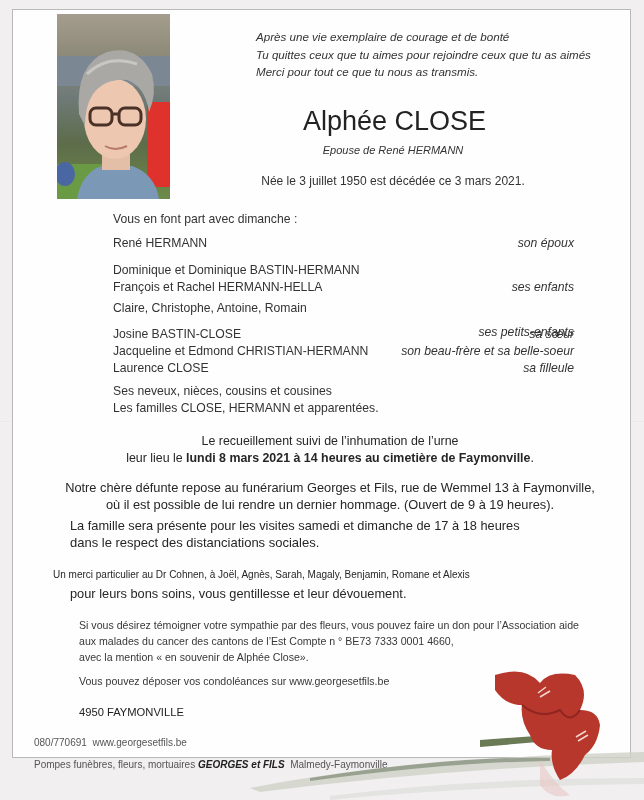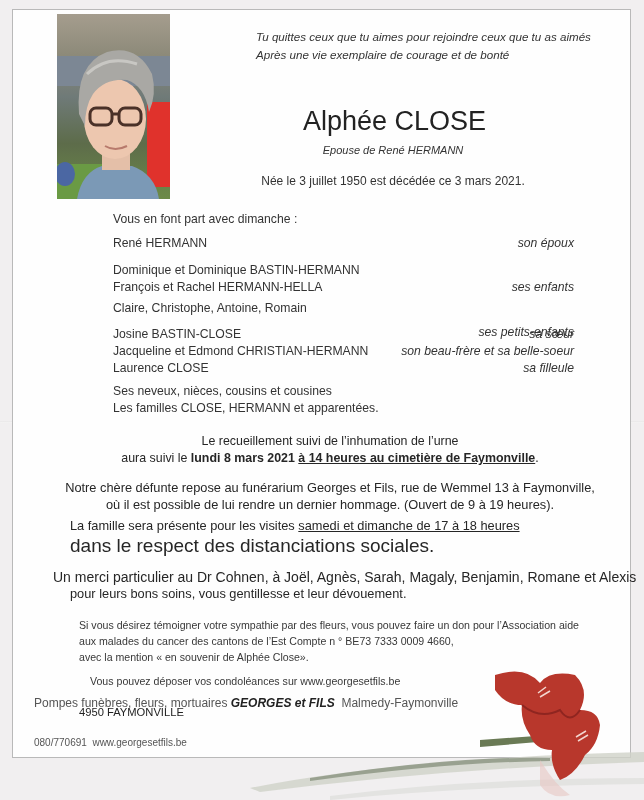--- a/index.html
+++ b/index.html
@@ -21,21 +21,21 @@
       overflow: hidden; background: #8a8f7d;
     }
     .abs { position: absolute; white-space: nowrap; }
     .poem { left: 256px; top: 28px; font-style: italic; font-size: 11.6px; line-height: 17.6px; color: #333; }
     .name { left: 0; width: 789px; text-align: center; top: 106px; font-size: 27px; color: #222; }
     .spouse { left: 0; width: 786px; text-align: center; top: 144px; font-size: 11px; font-style: italic; color: #333; }
     .born { left: 0; width: 786px; text-align: center; top: 174px; font-size: 12px; color: #333; }
     .body-txt { font-size: 12.2px; color: #333; }
     .rel { font-style: italic; font-size: 12.2px; color: #333; text-align: right; }
     .center { left: 0; width: 660px; text-align: center; font-size: 12.4px; color: #262626; }
-    .u { text-decoration: underline; }
+    .u { }
     .b { font-weight: bold; }
     .small { font-size: 10.6px; color: #383838; }
     .swoosh { position: absolute; left: 250px; top: 748px; width: 394px; height: 52px; }
     .flower { position: absolute; left: 480px; top: 665px; width: 164px; height: 135px; }
   </style>
 </head>
 <body>
 
 <div class="fold"></div>
 <div class="card"></div>
@@ -64,22 +64,23 @@
     <g fill="none" stroke="#4a3128" stroke-width="3">
       <rect x="33" y="94" width="22" height="17" rx="6"></rect>
       <rect x="62" y="94" width="22" height="17" rx="6"></rect>
       <path d="M55 100 L62 100"></path>
     </g>
     <path d="M48 132 Q58 138 70 132" stroke="#b77a6c" stroke-width="2" fill="none"></path>
   </svg>
 </div>
 
 <div class="abs poem">
+  <div>Après une vie exemplaire de courage et de bonté</div>
   <div>Tu quittes ceux que tu aimes pour rejoindre ceux que tu as aimés</div>
-  <div>Après une vie exemplaire de courage et de bonté</div>
+  <div>Merci pour tout ce que tu nous as transmis.</div>
 </div>
 
 <div class="abs name">Alphée CLOSE</div>
 <div class="abs spouse">Epouse de René HERMANN</div>
 <div class="abs born">Née le 3 juillet 1950 est décédée ce 3 mars 2021.</div>
 
 <div class="abs body-txt" style="left:113px; top:212px;">Vous en font part avec dimanche :</div>
 
 <div class="abs body-txt" style="left:113px; top:236px;">René HERMANN</div>
 <div class="abs rel" style="right:70px; top:236px;">son époux</div>
@@ -98,43 +99,43 @@
 <div class="abs rel" style="right:70px; top:344px;">son beau-frère et sa belle-soeur</div>
 
 <div class="abs body-txt" style="left:113px; top:361px;">Laurence CLOSE</div>
 <div class="abs rel" style="right:70px; top:361px;">sa filleule</div>
 
 <div class="abs body-txt" style="left:113px; top:384px;">Ses neveux, nièces, cousins et cousines</div>
 <div class="abs body-txt" style="left:113px; top:401px;">Les familles CLOSE, HERMANN et apparentées.</div>
 
 <div class="abs center" style="top:434px;">Le recueillement suivi de l’inhumation de l’urne</div>
 <div class="abs center" style="top:451px;">
-  <span>aura suivi le </span><span class="b">lundi 8 mars 2021</span><span> </span><span class="b u">à 14 heures au cimetière de Faymonville</span><span>.</span>
+  <span>leur lieu le </span><span class="b">lundi 8 mars 2021</span><span> </span><span class="b u">à 14 heures au cimetière de Faymonville</span><span>.</span>
 </div>
 
 <div class="abs center" style="top:480px; font-size:12.8px;">Notre chère défunte repose au funérarium Georges et Fils, rue de Wemmel 13 à Faymonville,</div>
 <div class="abs center" style="top:497px; font-size:12.8px;">où il est possible de lui rendre un dernier hommage. (Ouvert de 9 à 19 heures).</div>
 
 <div class="abs" style="left:70px; top:518px; font-size:12.8px; color:#262626;">
   <span>La famille sera présente pour les visites </span><span class="u">samedi et dimanche de 17 à 18 heures</span>
 </div>
-<div class="abs" style="left:70px; top:535px; font-size:19px; color:#262626;">dans le respect des distanciations sociales.</div>
+<div class="abs" style="left:70px; top:535px; font-size:13px; color:#262626;">dans le respect des distanciations sociales.</div>
 
-<div class="abs" style="left:53px; top:569px; font-size:14px; color:#262626;">Un merci particulier au Dr Cohnen, à Joël, Agnès, Sarah, Magaly, Benjamin, Romane et Alexis</div>
+<div class="abs" style="left:53px; top:569px; font-size:10px; color:#262626;">Un merci particulier au Dr Cohnen, à Joël, Agnès, Sarah, Magaly, Benjamin, Romane et Alexis</div>
 <div class="abs" style="left:70px; top:586px; font-size:12.8px; color:#262626;">pour leurs bons soins, vous gentillesse et leur dévouement.</div>
 
 <div class="abs small" style="left:79px; top:619px;">Si vous désirez témoigner votre sympathie par des fleurs, vous pouvez faire un don pour l’Association aide</div>
-<div class="abs small" style="left:79px; top:635px;">aux malades du cancer des cantons de l’Est Compte n ° BE73 7333 0009 4660,</div>
+<div class="abs small" style="left:79px; top:635px;">aux malades du cancer des cantons de l’Est Compte n ° BE73 7333 0001 4660,</div>
 <div class="abs small" style="left:79px; top:651px;">avec la mention « en souvenir de Alphée Close».</div>
 
-<div class="abs small" style="left:79px; top:675px;margin-left:11px;">Vous pouvez déposer vos condoléances sur www.georgesetfils.be</div>
+<div class="abs small" style="left:79px; top:675px;">Vous pouvez déposer vos condoléances sur www.georgesetfils.be</div>
 
 <div class="abs" style="left:79px; top:706px; font-size:11.2px; color:#222;">4950 FAYMONVILLE</div>
 
-<div class="abs" style="left:34px; top:696px; font-size:12px; color:#555;">
+<div class="abs" style="left:34px; top:759px; font-size:10px; color:#555;">
   <span>Pompes funèbres, fleurs, mortuaires </span><span style="font-weight:bold; font-style:italic; color:#222;">GEORGES et FILS</span><span style="white-space:pre;">  Malmedy-Faymonville</span>
 </div>
 <div class="abs" style="left:34px; top:737px; font-size:10px; color:#555;">
   <span>080/770691</span>&nbsp;&nbsp;<span>www.georgesetfils.be</span>
 </div>
 
 <svg class="swoosh" viewBox="0 0 394 52">
   <path d="M0 40 Q150 10 394 4 L394 14 Q200 20 10 44 Z" fill="#cfd2c8" opacity="0.8"></path>
   <path d="M60 30 Q200 8 300 10 L300 13 Q200 14 60 33 Z" fill="#8a9380" opacity="0.8"></path>
   <path d="M80 48 Q220 30 394 30 L394 36 Q220 38 80 52 Z" fill="#e3e3e1"></path>

